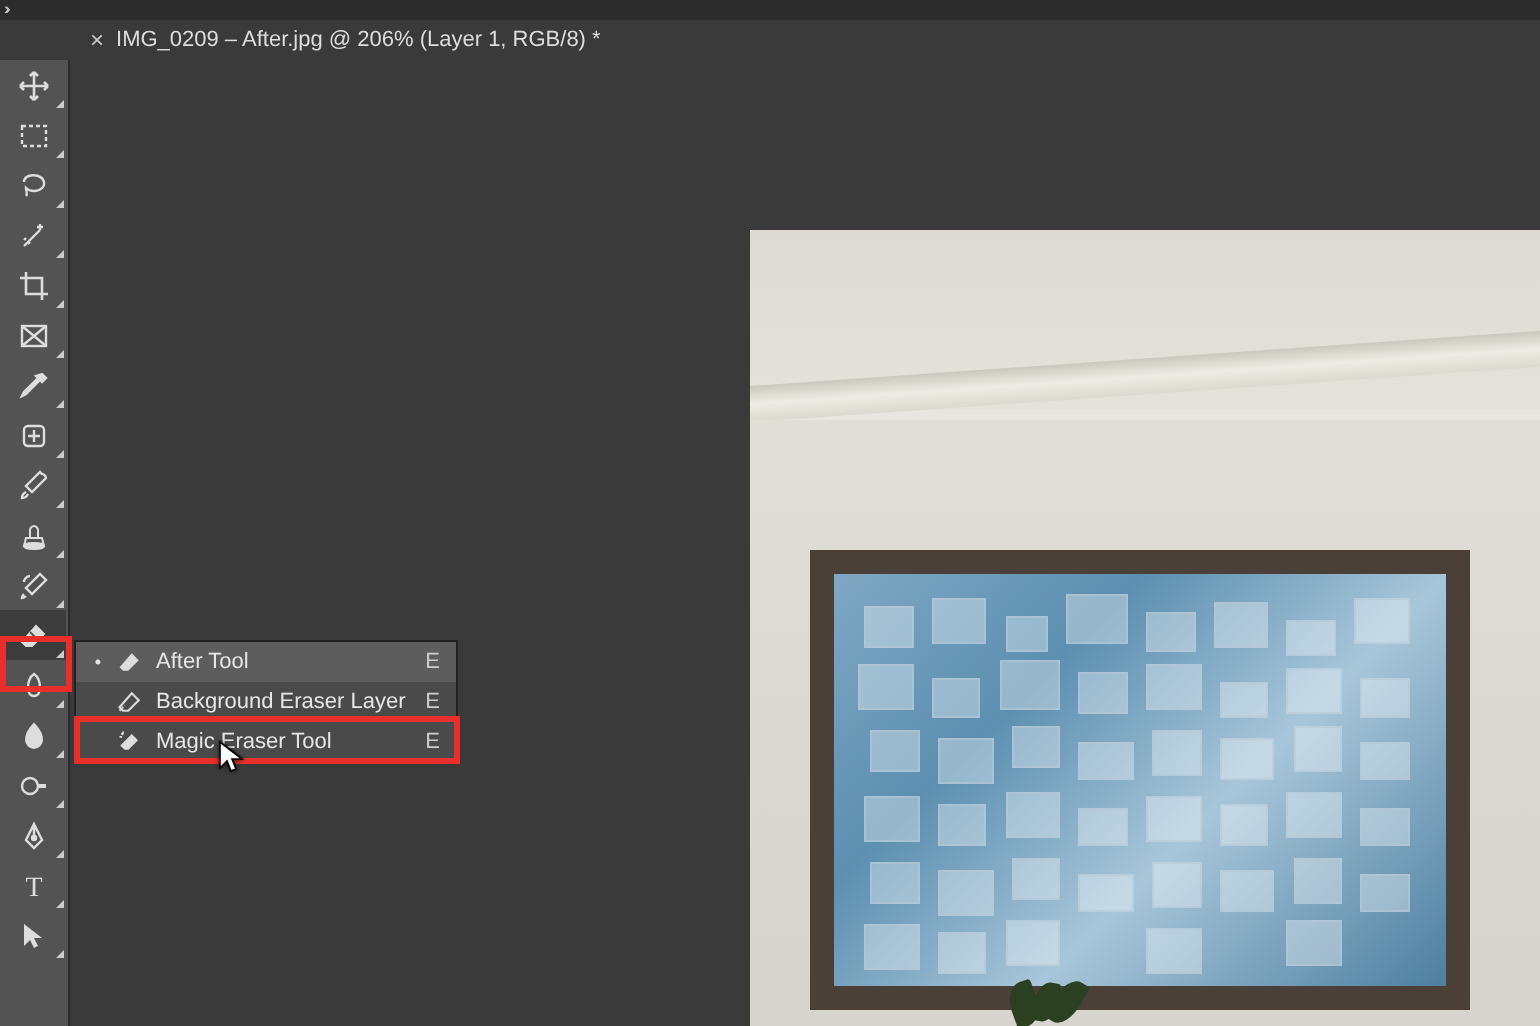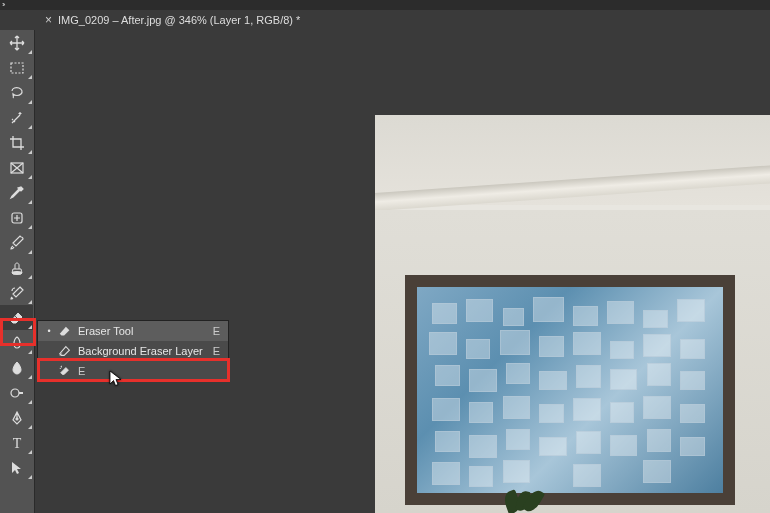--- a/index.html
+++ b/index.html
@@ -49,21 +49,21 @@
 </style>
 </head>
 <body>
 
 <div class="top-strip">
   <span class="expand-chevrons">››</span>
 </div>
 
 <div class="tab-bar">
   <span class="tab-close">×</span>
-  <span class="tab-title">IMG_0209 – After.jpg @ 346% (Layer 1, RGB/8) *</span>
+  <span class="tab-title">IMG_0209 – After.jpg @ 206% (Layer 1, RGB/8) *</span>
 </div>
 
 <div class="toolbox">
   <div class="tool-wrap">
       <div class="tool">
         <svg viewBox="0 0 16 16" stroke="#ddd" fill="none" stroke-width="1.3">
           <path d="M8 1v14M1 8h14M8 1l-2 2M8 1l2 2M8 15l-2-2M8 15l2-2M1 8l2-2M1 8l2 2M15 8l-2-2M15 8l-2 2"></path>
         </svg>
       </div>
       <div class="tool-tri"></div>
@@ -275,21 +275,21 @@
 </div>
 
 <div class="flyout">
   <div class="flyout-item sel">
     <span class="fi-dot">•</span>
     <span class="fi-icon">
         <svg viewBox="0 0 16 16" fill="#ddd">
           <path d="M9 3l4 4-6 6H4l-2-2 7-8z"></path>
         </svg>
       </span>
-    <span class="fi-label">Eraser Tool</span>
+    <span class="fi-label">After Tool</span>
     <span class="fi-key">E</span>
   </div>
   <div class="flyout-item">
     <span class="fi-dot"></span>
     <span class="fi-icon">
         <svg viewBox="0 0 16 16" fill="none" stroke="#ddd" stroke-width="1.2">
           <path d="M9 3l4 4-6 6H4l-2-2 7-8z"></path>
           <path d="M2 13l3-3" stroke-dasharray="1 1"></path>
         </svg>
       </span>
@@ -297,20 +297,21 @@
     <span class="fi-key">E</span>
   </div>
   <div class="flyout-item">
     <span class="fi-dot"></span>
     <span class="fi-icon">
         <svg viewBox="0 0 16 16" fill="#ddd" stroke="#ddd" stroke-width="0.8">
           <path d="M9 4l3 3-5 5H5l-2-2 6-6z"></path>
           <path d="M3 3l1 1M2 5h1.5M4 2v1.5" stroke-width="1" fill="none"></path>
         </svg>
       </span>
+    <span class="fi-label">Magic Eraser Tool</span>
     <span class="fi-key">E</span>
   </div>
 </div>
 
 <div class="highlight-toolbtn"></div>
 <div class="highlight-flyitem"></div>
 
 <div class="cursor">
   <svg viewBox="0 0 14 18">
       <path d="M1 1l0 13 3.5-3.5 2 5 2.5-1-2-5 5 0z" fill="white" stroke="black" stroke-width="0.8"></path>

